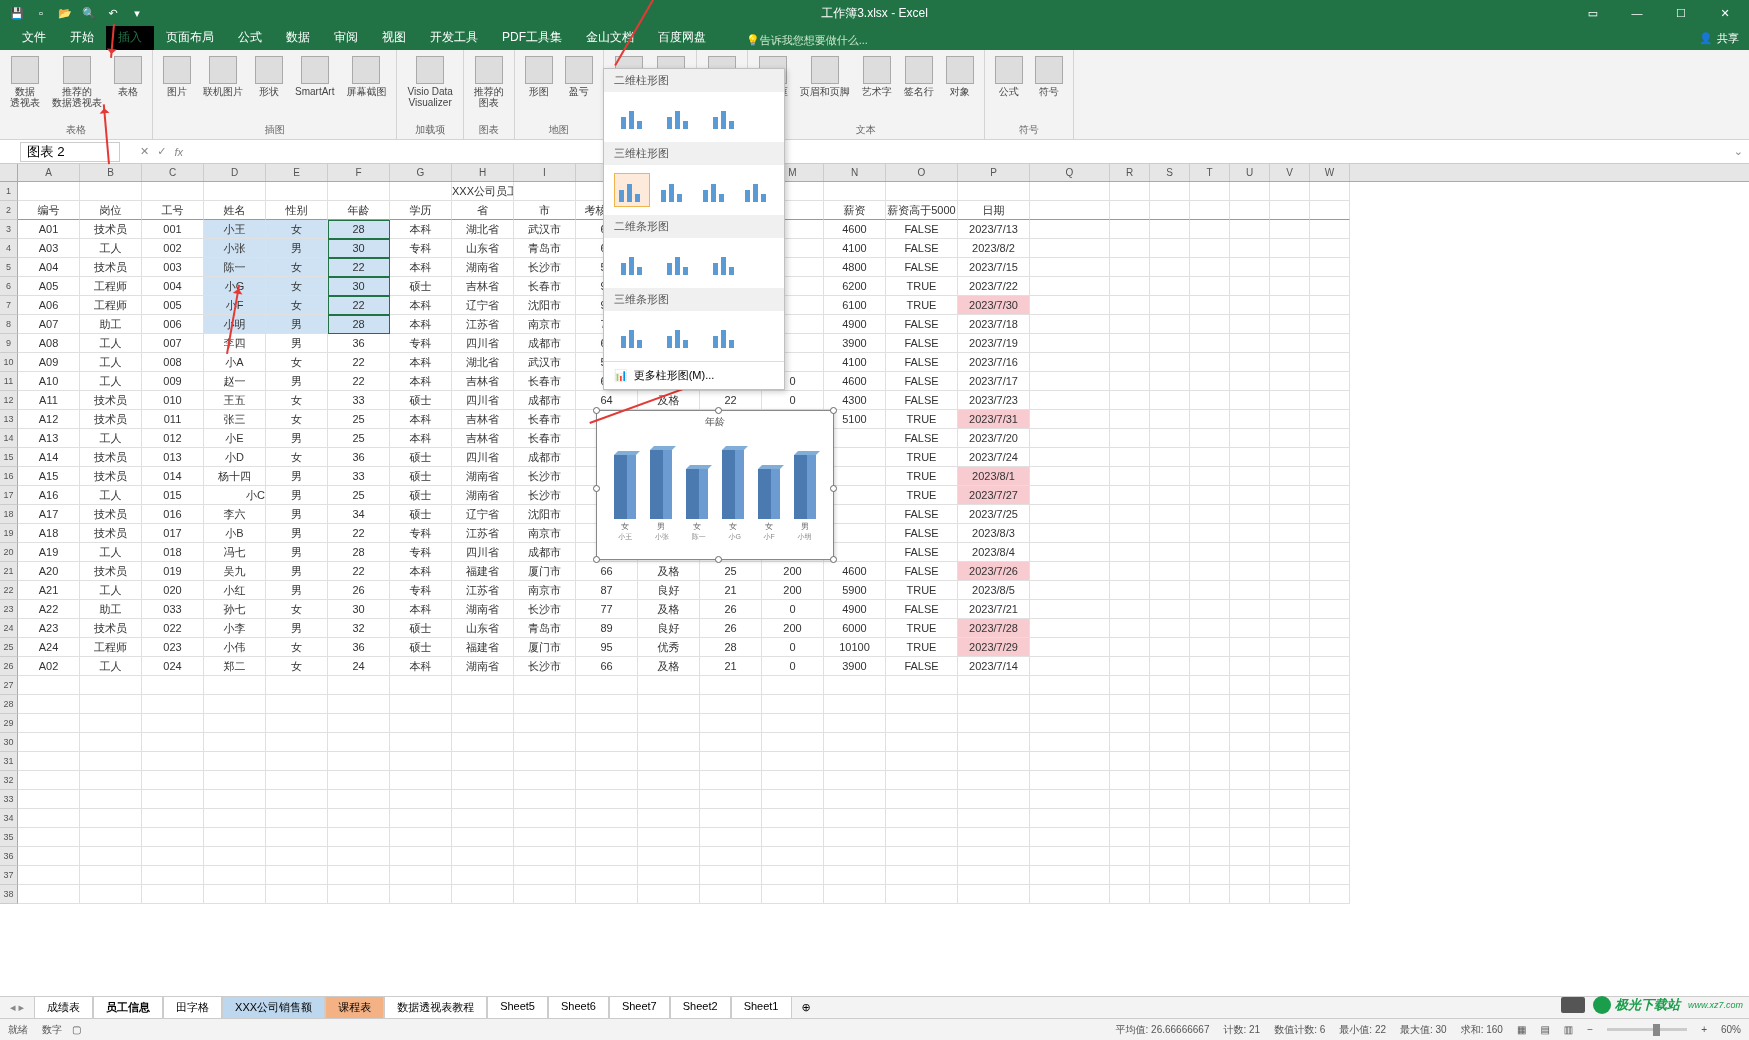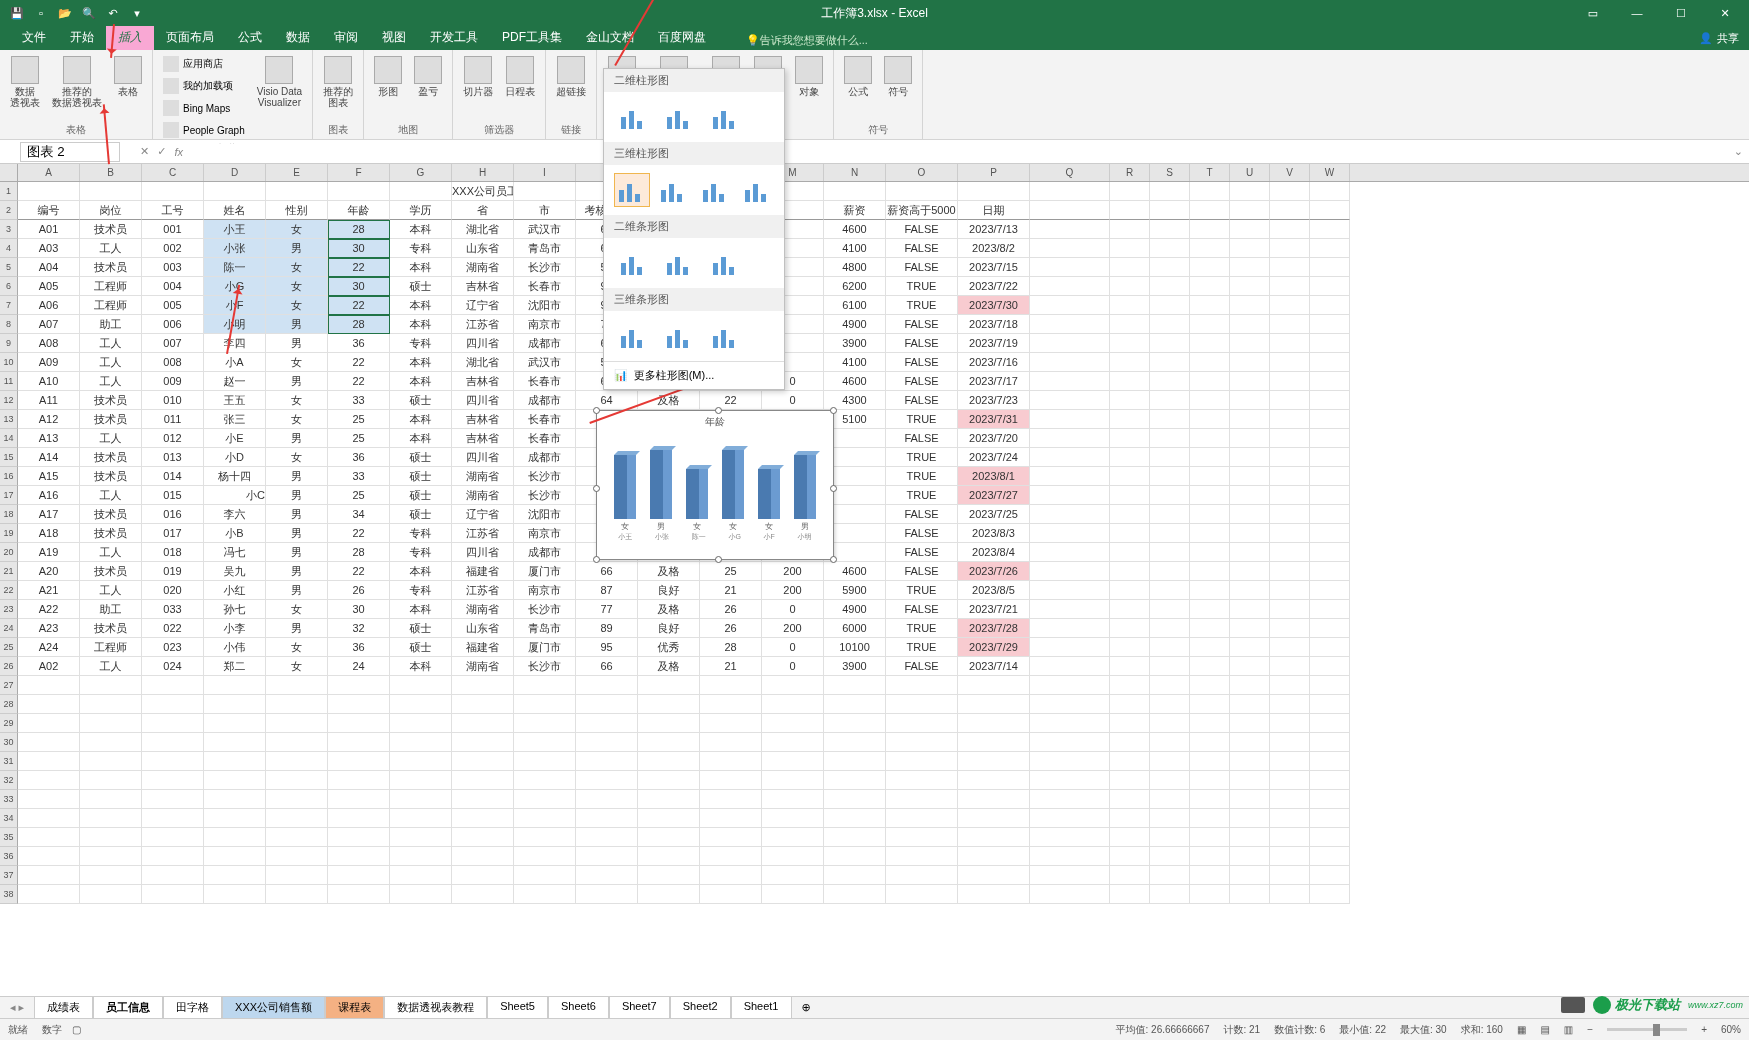--- a/index.html
+++ b/index.html
@@ -7,21 +7,21 @@
 
 .titlebar { background: #217346; height: 26px; display: flex; align-items: center; color: #fff; position: relative; }
 .titlebar-left { display: flex; gap: 6px; padding-left: 8px; }
 .qat-btn { width: 18px; height: 18px; display: flex; align-items: center; justify-content: center; color: #fff; cursor: pointer; }
 .titlebar-center { position: absolute; left: 50%; transform: translateX(-50%); font-size: 12px; }
 .titlebar-right { margin-left: auto; display: flex; gap: 4px; padding-right: 4px; }
 .win-btn { width: 40px; height: 26px; display: flex; align-items: center; justify-content: center; cursor: pointer; }
 
 .tabs { background: #217346; height: 24px; display: flex; align-items: flex-end; padding-left: 10px; }
 .tab { padding: 4px 12px; color: #fff; font-size: 12px; cursor: pointer; }
-.tab.active { background: #f9a8d4; color: #217346; font-style: italic; }
+.tab.active { background: #000000; color: #217346; }
 .tell-me { margin-left: 20px; display: flex; align-items: center; color: #c8e6c9; padding: 2px 8px; }
 .share-btn { margin-left: auto; color: #fff; padding: 4px 10px; display: flex; align-items: center; gap: 4px; }
 
 .ribbon { background: #f3f3f3; height: 90px; display: flex; border-bottom: 1px solid #d4d4d4; }
 .rgroup { border-right: 1px solid #d4d4d4; padding: 4px 6px 2px 6px; display: flex; flex-direction: column; }
 .rgroup-items { display: flex; gap: 4px; flex: 1; align-items: flex-start; }
 .rgroup-label { font-size: 10px; color: #666; text-align: center; padding-top: 2px; }
 .rbtn { display: flex; flex-direction: column; align-items: center; gap: 2px; padding: 2px 4px; cursor: pointer; text-align: center; min-width: 30px; }
 .rbtn-icon { width: 28px; height: 28px; background: #ddd; border: 1px solid #aaa; display: flex; align-items: center; justify-content: center; font-size: 14px; }
 .rbtn-label { font-size: 10px; color: #444; line-height: 11px; max-width: 50px; }
@@ -131,38 +131,45 @@
         </div>
         <div class="rbtn">
           <div class="rbtn-icon"></div>
           <div class="rbtn-label">表格</div>
         </div>
       </div>
       <div class="rgroup-label">表格</div>
     </div>
     <div class="rgroup">
       <div class="rgroup-items">
-        <div style="display: flex; flex-direction: column; gap: 2px;">
-          <div class="rbtn-small">
-            <span class="small-icon"></span>
-            <span>应用商店</span>
-          </div>
-          <div class="rbtn-small">
-            <span class="small-icon"></span>
-            <span>我的加载项</span>
-          </div>
-          <div class="rbtn-small">
-            <span class="small-icon"></span>
-            <span>Bing Maps</span>
-          </div>
-          <div class="rbtn-small">
-            <span class="small-icon"></span>
-            <span>People Graph</span>
-          </div>
-        </div>
+        <div class="rbtn">
+          <div class="rbtn-icon"></div>
+          <div class="rbtn-label">图片</div>
+        </div>
+        <div class="rbtn">
+          <div class="rbtn-icon"></div>
+          <div class="rbtn-label">联机图片</div>
+        </div>
+        <div class="rbtn">
+          <div class="rbtn-icon"></div>
+          <div class="rbtn-label">形状</div>
+        </div>
+        <div class="rbtn">
+          <div class="rbtn-icon"></div>
+          <div class="rbtn-label">SmartArt</div>
+        </div>
+        <div class="rbtn">
+          <div class="rbtn-icon"></div>
+          <div class="rbtn-label">屏幕截图</div>
+        </div>
+      </div>
+      <div class="rgroup-label">插图</div>
+    </div>
+    <div class="rgroup">
+      <div class="rgroup-items">
         <div class="rbtn">
           <div class="rbtn-icon"></div>
           <div class="rbtn-label">Visio Data<br>Visualizer</div>
         </div>
       </div>
       <div class="rgroup-label">加载项</div>
     </div>
     <div class="rgroup">
       <div class="rgroup-items">
         <div class="rbtn">

